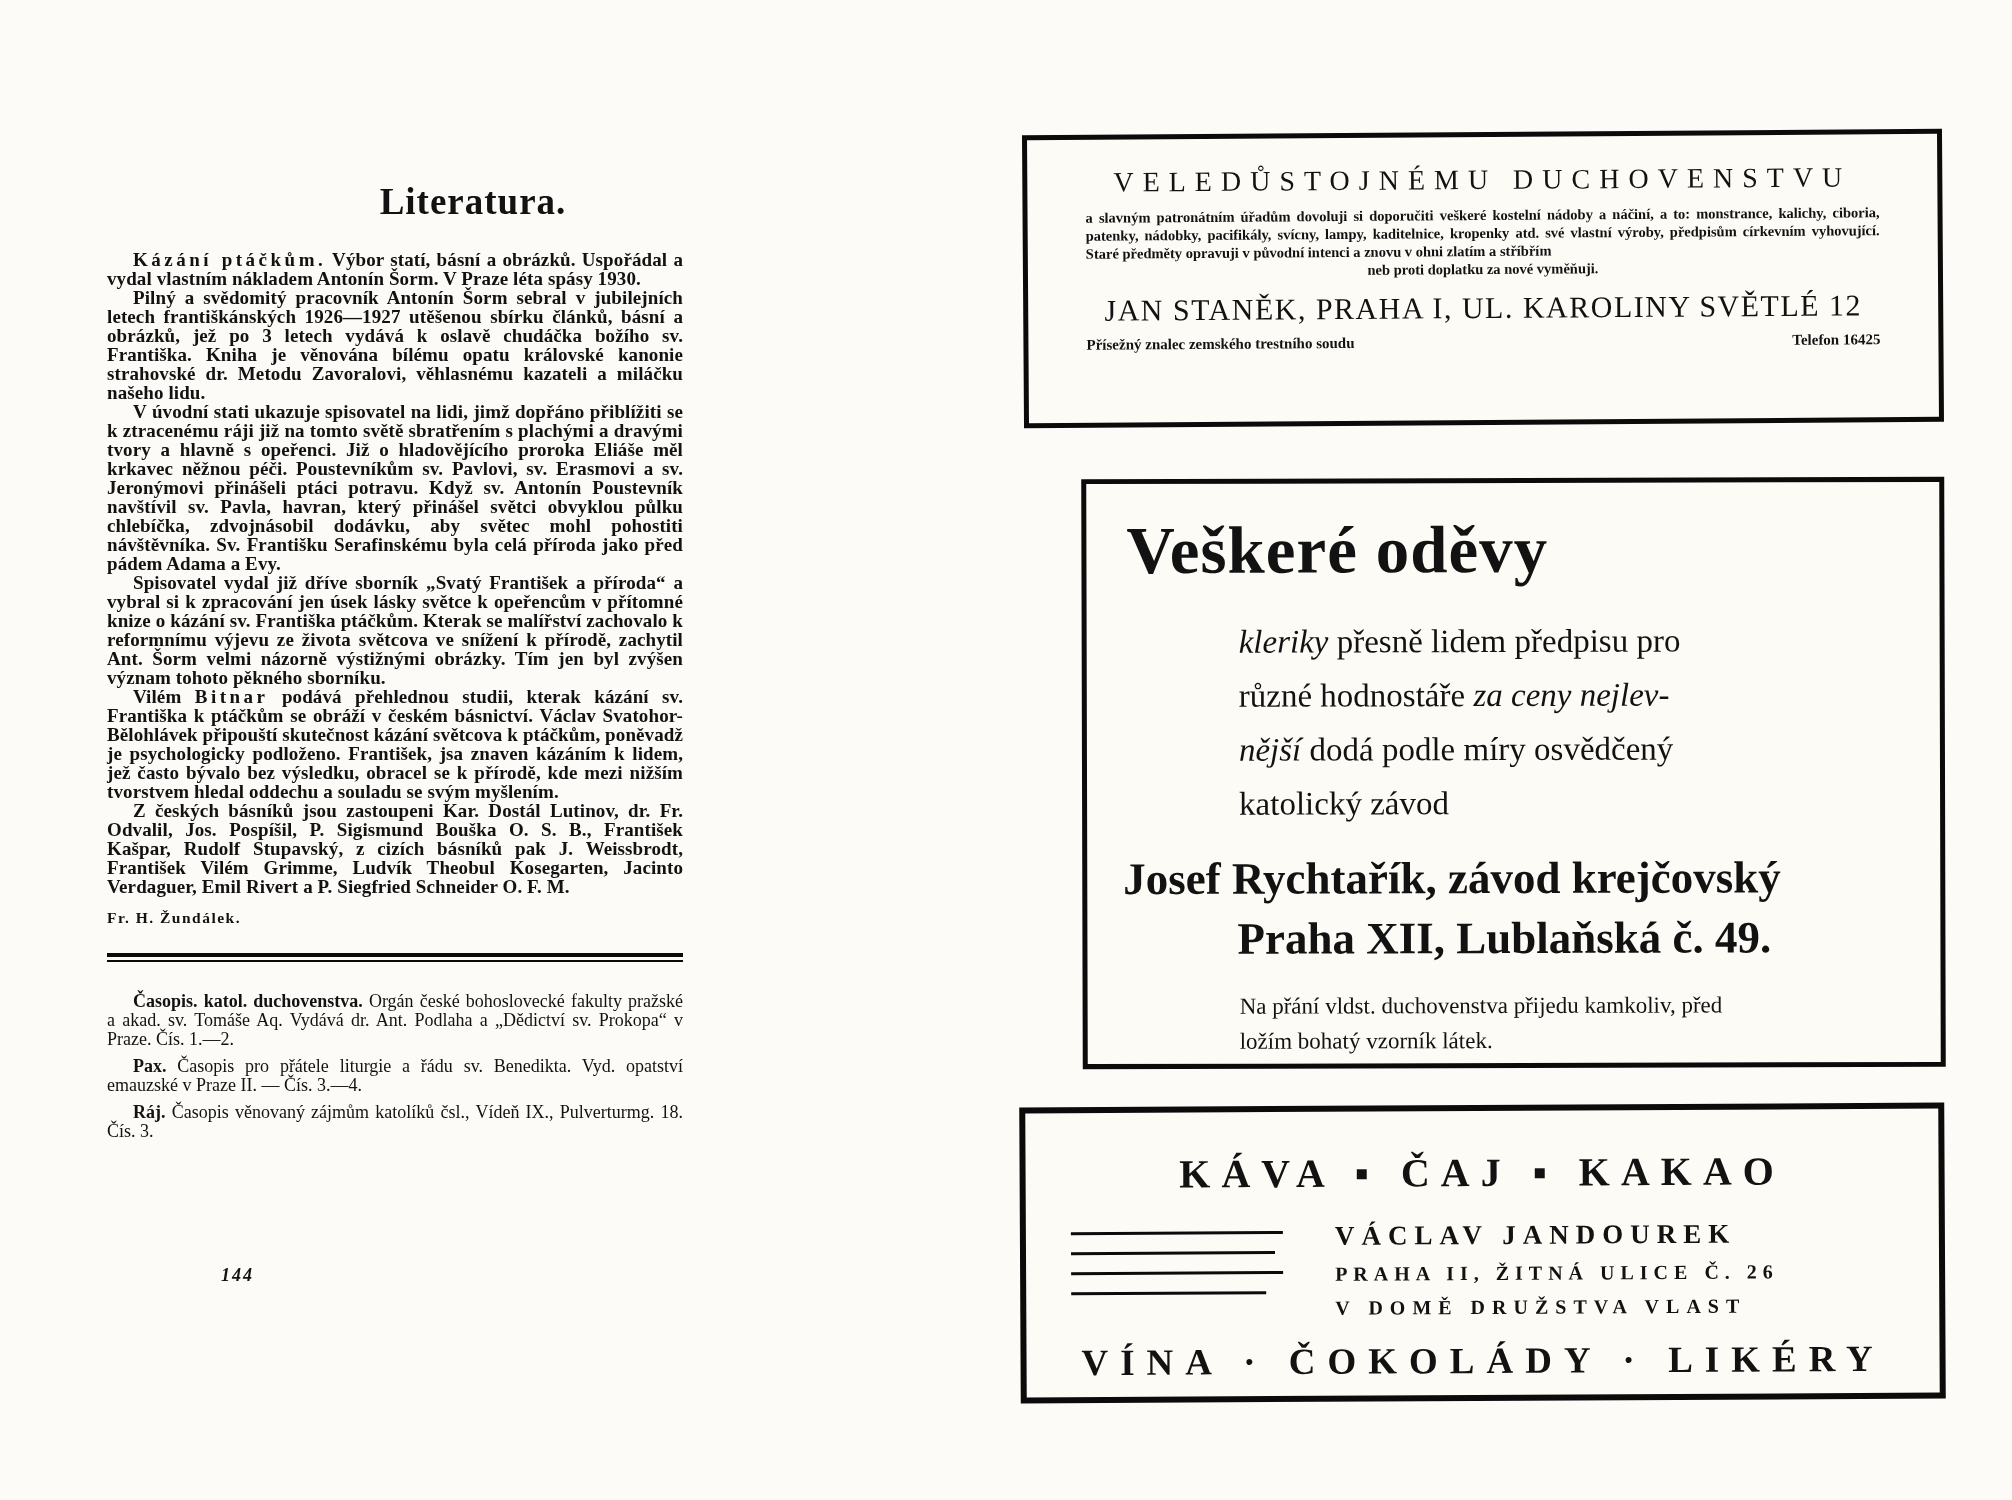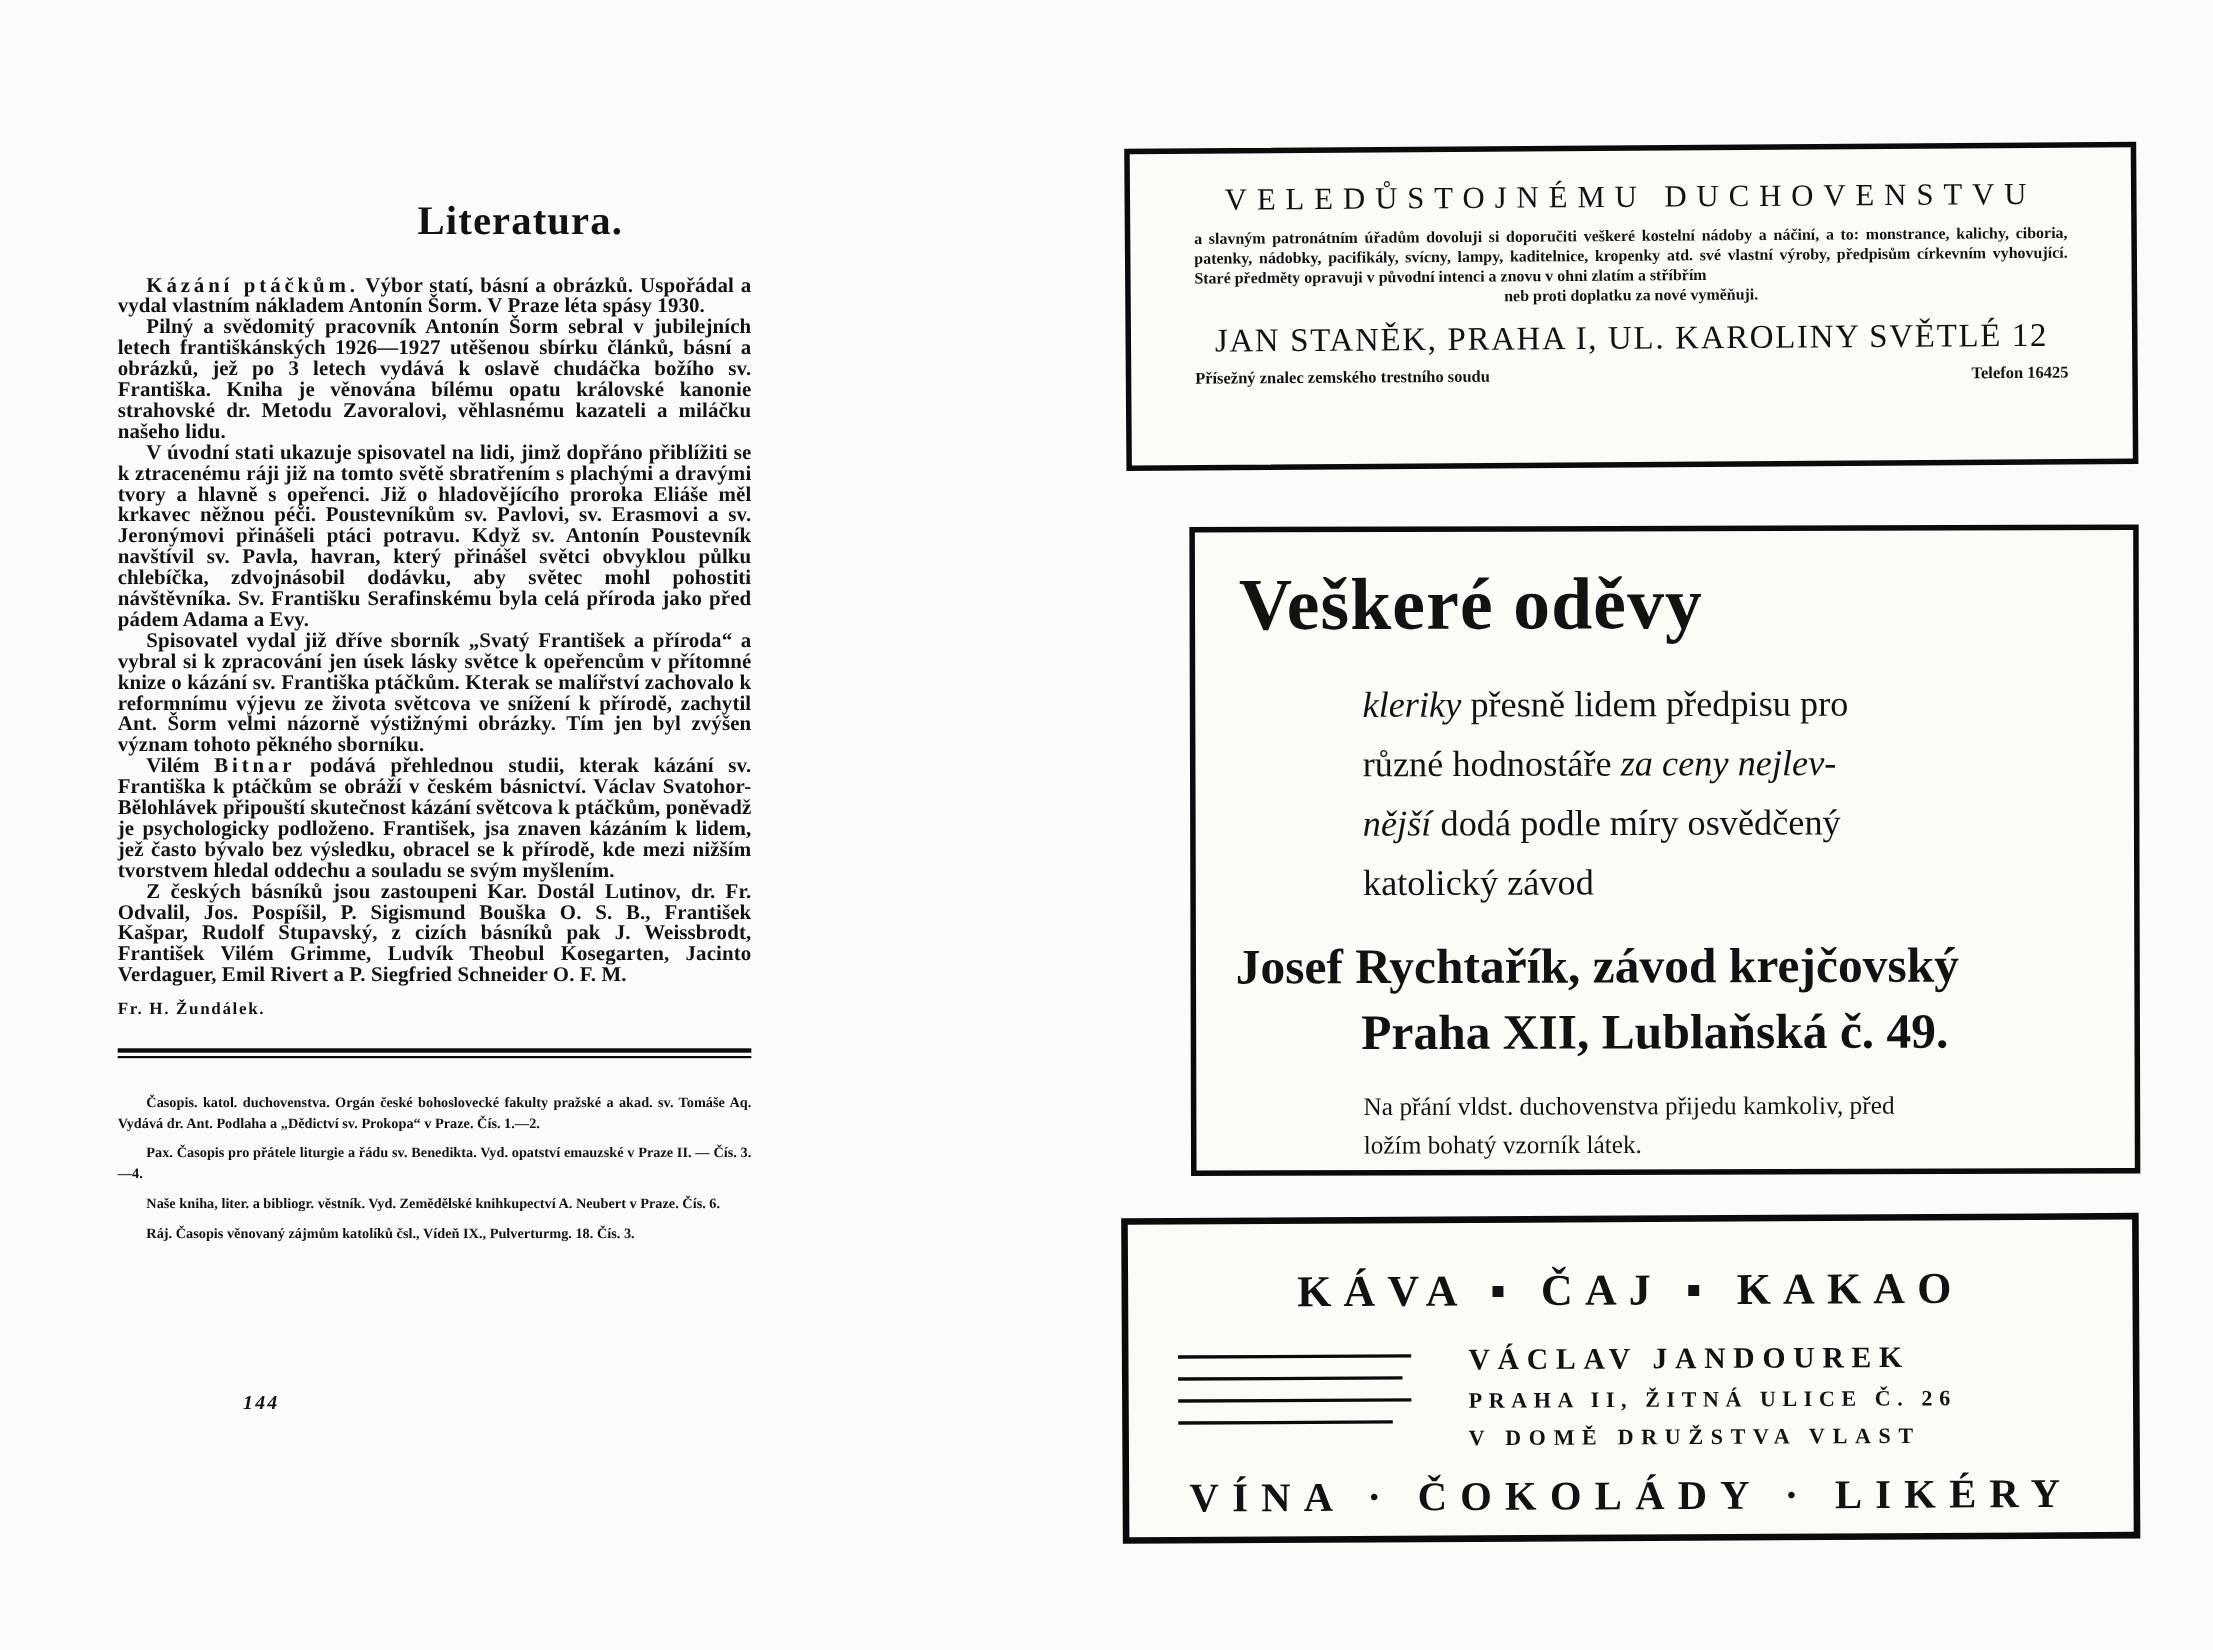--- a/index.html
+++ b/index.html
@@ -27,21 +27,21 @@
   .double-rule{
     margin-top:26px;height:3px;width:100%;
     border-top:4px solid #0a0a0a;border-bottom:2px solid #0a0a0a;
   }
   .journals-heading{
     margin:36px 0 0 0;font-size:20px;font-weight:bold;text-align:center;
     position:relative;left:55px;letter-spacing:0.5px;
   }
   .journals-list{margin-top:30px;}
   .journal-entry{
-    margin:0 0 8px 0;font-size:13px;font-weight:bold;line-height:19px;
+    margin:0 0 8px 0;font-size:18px;font-weight:normal;line-height:19px;
     text-align:justify;text-indent:26px;
   }
   .page-number{
     position:absolute;left:221px;top:1240px;
     font-size:18px;font-style:italic;font-weight:bold;letter-spacing:2px;margin-top:25px;
   }
   
   .ad-box{position:absolute;background:#fcfbf6;border:5px solid #0b0b0b;box-sizing:border-box;}
   .ad-stanek{left:1023px;top:132px;width:920px;height:293px;transform:rotate(-0.4deg);}
   .stanek-heading{
@@ -111,21 +111,20 @@
 
 
   <div class="signature">Fr. H. Žundálek.</div>
 
   <div class="double-rule"></div>
 
 
   <div class="journals-list">
     <p class="journal-entry"><b>Časopis. katol. duchovenstva.</b> <span>Orgán české bohoslovecké fakulty pražské a akad. sv. Tomáše Aq. Vydává dr. Ant. Podlaha a „Dědictví sv. Prokopa“ v Praze. Čís. 1.—2.</span></p>
     <p class="journal-entry"><b>Pax.</b> <span>Časopis pro přátele liturgie a řádu sv. Benedikta. Vyd. opatství emauzské v Praze II. — Čís. 3.—4.</span></p>
-    <p class="journal-entry"><b>Naše kniha,</b> <span>liter. a bibliogr. věstník. Vyd. Zemědělské knihkupectví A. Neubert v Praze. Čís. 6.</span></p>
     <p class="journal-entry"><b>Ráj.</b> <span>Časopis věnovaný zájmům katolíků čsl., Vídeň IX., Pulverturmg. 18. Čís. 3.</span></p>
   </div>
 
 </div>
 
 <div class="page-number">144</div>
 
 <div class="ad-box ad-stanek">
   <div class="stanek-heading">VELEDŮSTOJNÉMU DUCHOVENSTVU</div>
   <div class="stanek-body">a slavným patronátním úřadům dovoluji si doporučiti veškeré kostelní nádoby a náčiní, a to: monstrance, kalichy, ciboria, patenky, nádobky, pacifikály, svícny, lampy, kaditelnice, kropenky atd. své vlastní výroby, předpisům církevním vyhovující. Staré předměty opravuji v původní intenci a znovu v ohni zlatím a stříbřím</div>

